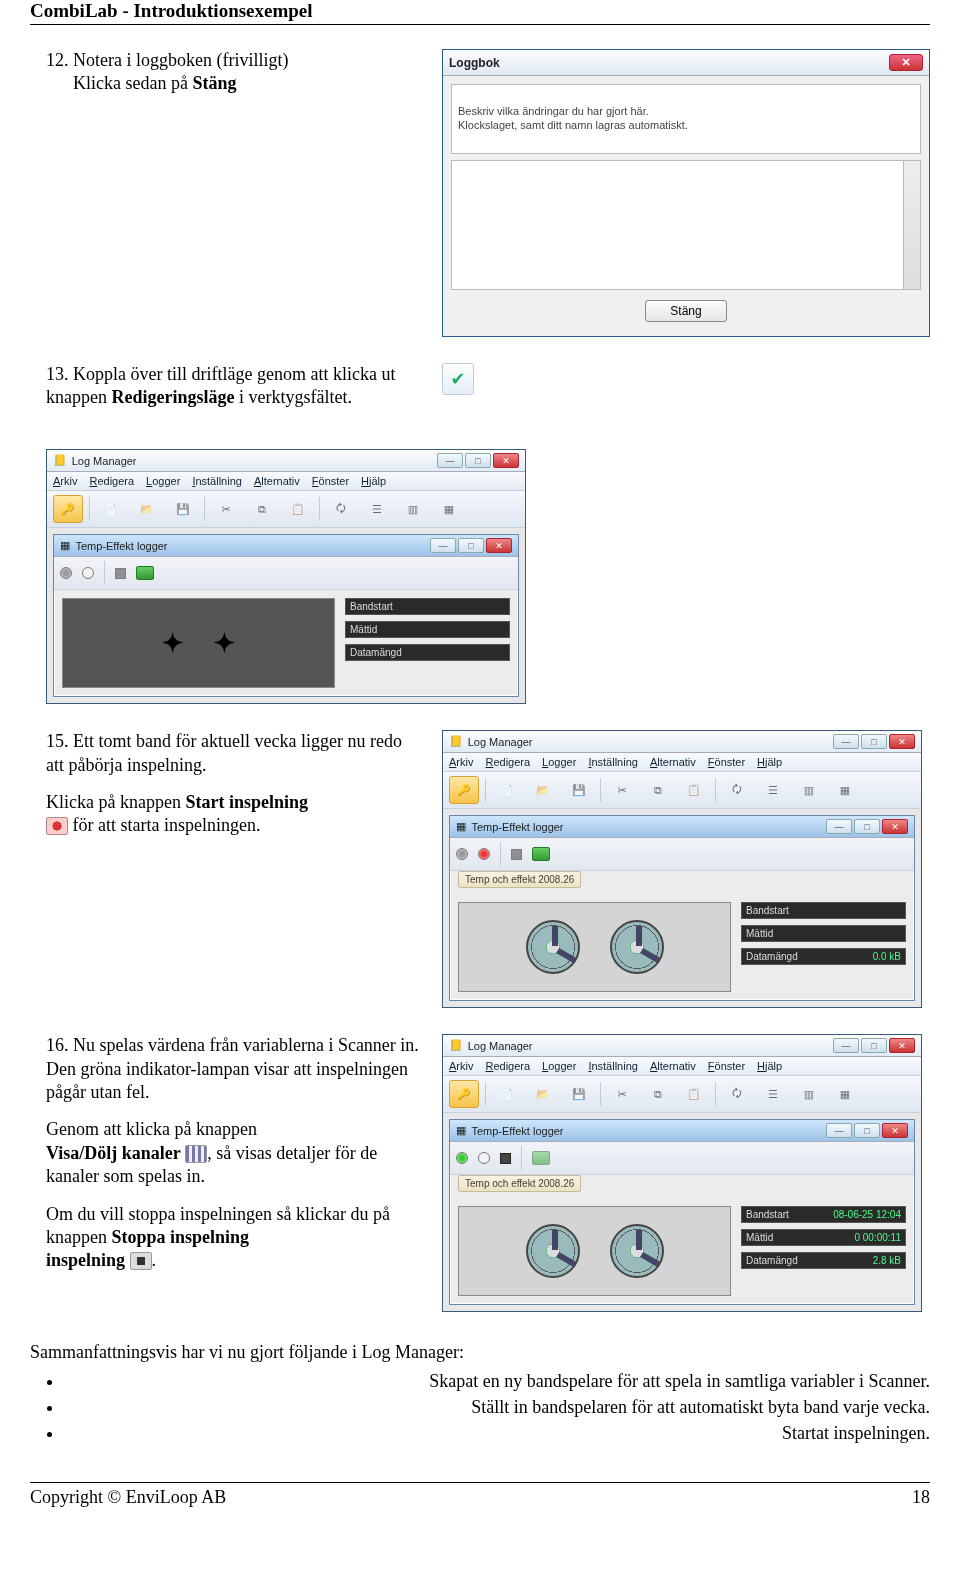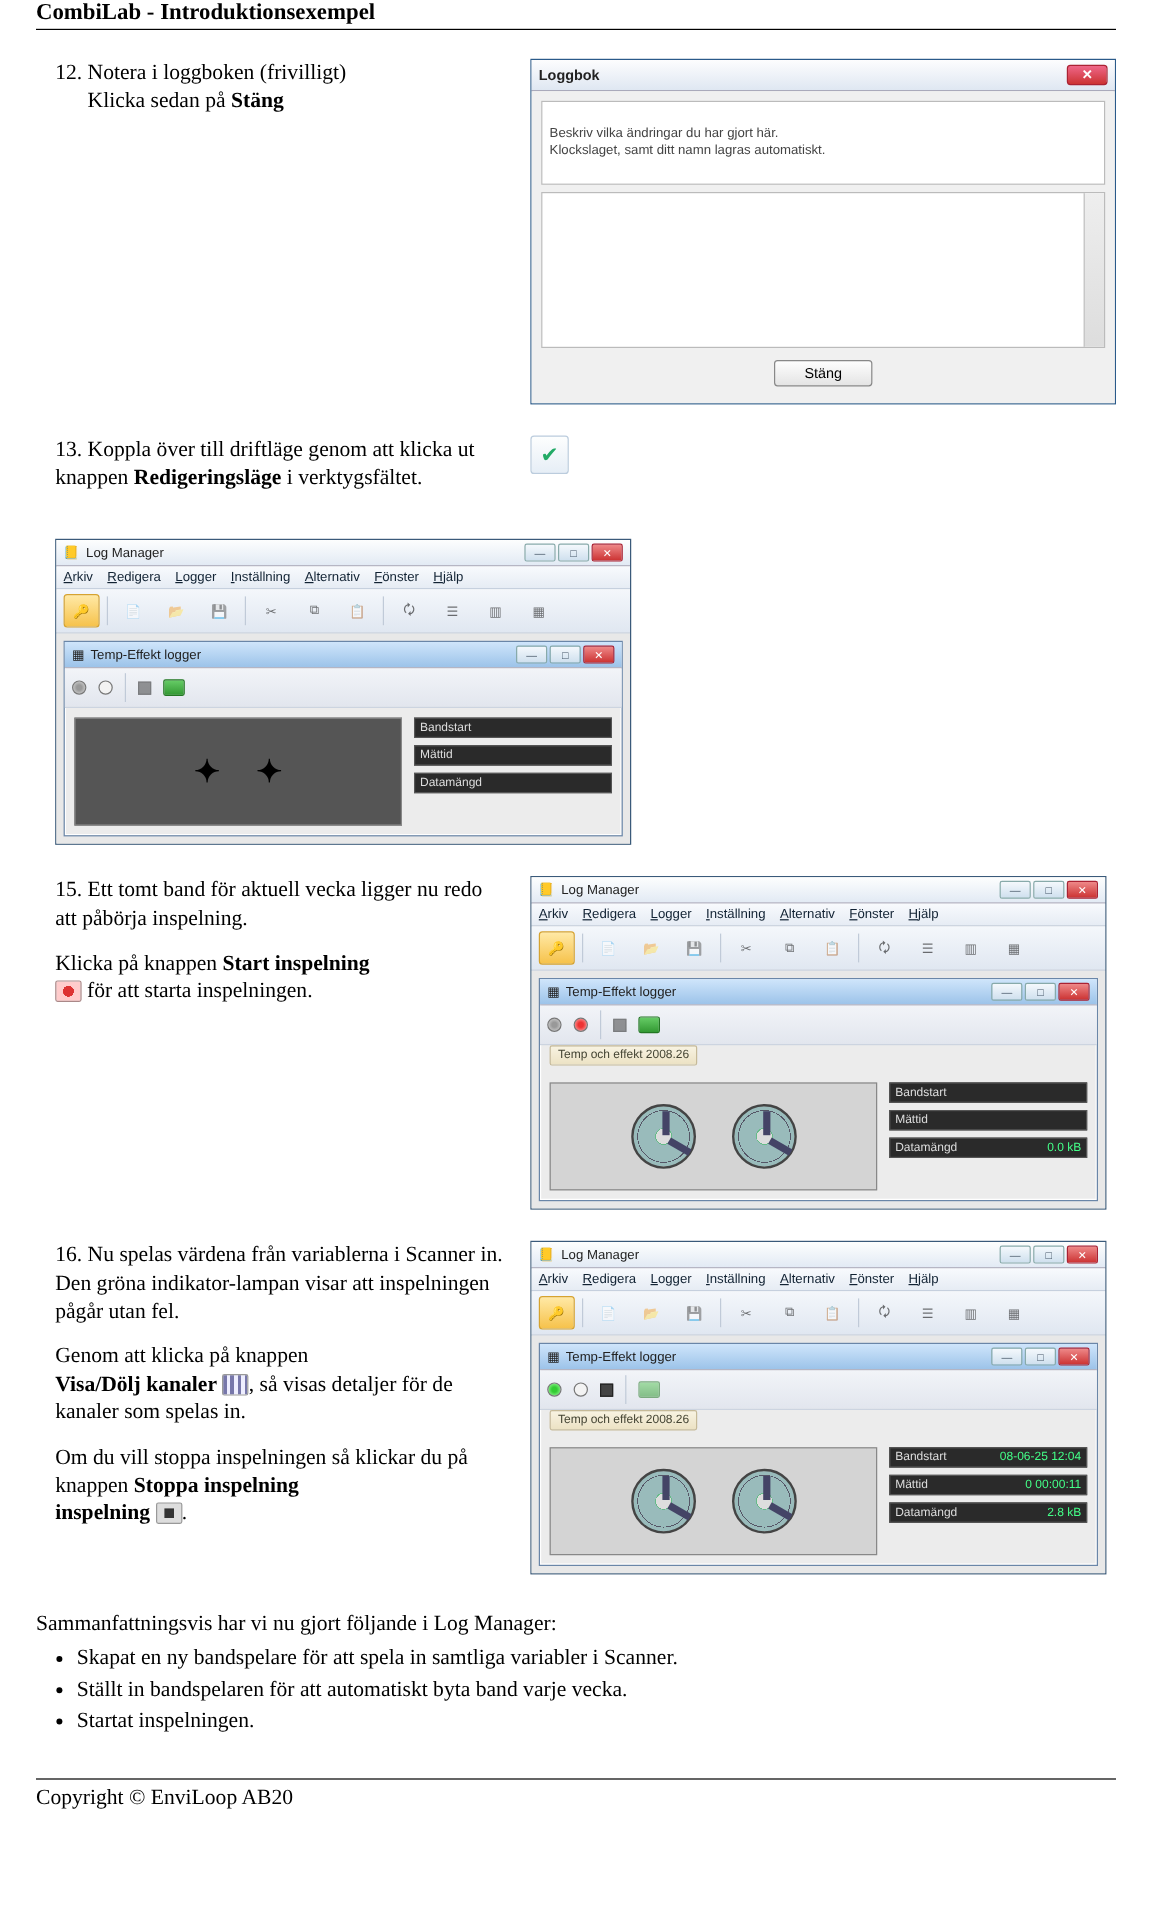--- a/index.html
+++ b/index.html
@@ -205,28 +205,28 @@
   .info-field{background:#2a2a2a;color:#ddd;padding:2px 4px;border:1px solid #555;display:flex;justify-content:space-between;align-items:center;}
   .info-field .val{color:#4f8;font-family:Liberation Sans, sans-serif;font-size:10px;}
   .lm-tapelabel-row{padding:0 8px 6px;}
   .lm-tapelabel{
     background:linear-gradient(#f8f3e2,#ece2c4);
     border:1px solid #c6ba98;
     padding:2px 6px;font-size:10px;color:#443;
     display:inline-block;border-radius:2px;
   }
   .summary{margin-top:28px;line-height:1.35;}
-  .summary ul{margin:4px 0 0 0;padding-left:34px;}
+  .summary ul{margin:4px 0 0 0;padding-left:34px;text-align:right;}
   .summary li{margin-bottom:2px;}
   .footer-line{
     position:absolute;
     left:30px;right:30px;bottom:32px;
     border-top:1.5px solid #000;
     padding-top:4px;
-    display:flex;
+    display:flex;justify-content:space-between;
     font-size:18px;
   }
   .muted{opacity:.55;}
 </style>
 </head>
 <body>
 
 <div class="page">
   <div class="header-underline">
     <span class="header-title">CombiLab - Introduktionsexempel</span>
@@ -559,15 +559,15 @@
     <div>Sammanfattningsvis har vi nu gjort följande i Log Manager:</div>
     <ul>
       <li>Skapat en ny bandspelare för att spela in samtliga variabler i Scanner.</li>
       <li>Ställt in bandspelaren för att automatiskt byta band varje vecka.</li>
       <li>Startat inspelningen.</li>
     </ul>
   </div>
 
   <div class="footer-line">
     <span>Copyright © EnviLoop AB</span>
-    <span>20</span>
+    <span>18</span>
   </div>
 </div>
 
 </body></html>

